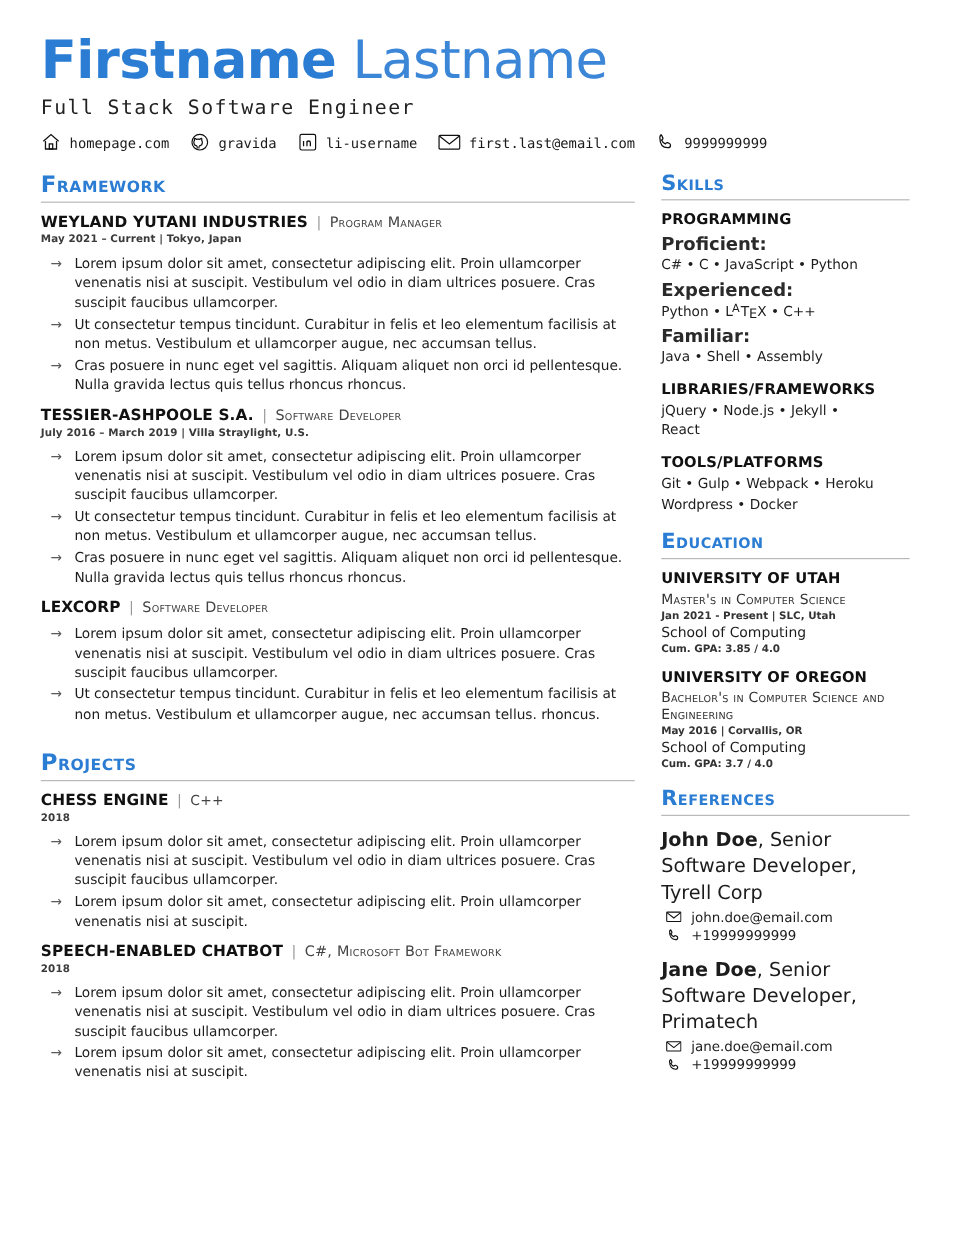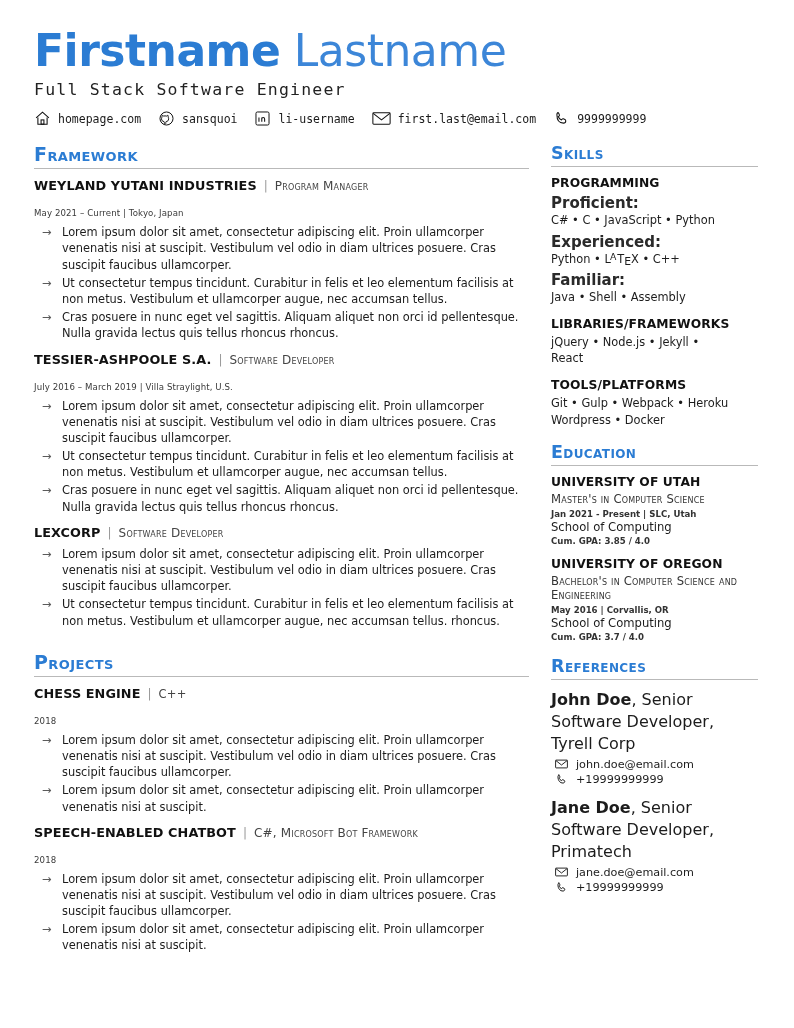--- a/index.html
+++ b/index.html
@@ -98,23 +98,23 @@
   }
   .entry-sep { color: #999; font-size: 12px; }
   .entry-role {
     font-size: 12px;
     font-variant: small-caps;
     color: #444;
     letter-spacing: 0.2px;
   }
   .entry-meta {
     font-size: 8.6px;
-    font-weight: normal;
+    font-weight: bold;
     color: #3a3a3a;
-    margin-top: 15px;
+    margin-top: 2px;
     letter-spacing: 0.1px;
   }
   ul.bullets {
     list-style: none;
     margin: 6px 0 0 0;
     padding: 0;
   }
   ul.bullets li {
     position: relative;
     padding-left: 28px;
@@ -218,21 +218,21 @@
         <span>homepage.com</span>
       </div>
 
       <div class="contact-item">
         <span class="ic">
           <svg width="17" height="17" viewBox="0 0 24 24" fill="none" stroke="#111" stroke-width="1.4">
             <circle cx="12" cy="12" r="9.2"></circle>
             <path d="M9 19.5c0-2 .2-2.6-.6-3.2-2 -.3-3.4-1.2-3.4-4 0-1 .3-1.8.8-2.4-.2-.6-.3-1.6.1-2.4 0 0 .9 0 2.1 1.1a7 7 0 0 1 4 0C13.2 7.5 14.1 7.5 14.1 7.5c.4.8.3 1.8.1 2.4.5.6.8 1.4.8 2.4 0 2.8-1.4 3.7-3.4 4-.8.6-.6 1.2-.6 3.2"></path>
           </svg>
         </span>
-        <span>sansquoi</span>
+        <span>gravida</span>
       </div>
 
       <div class="contact-item">
         <span class="ic">
           <svg width="17" height="17" viewBox="0 0 24 24" fill="none" stroke="#111" stroke-width="1.4">
             <rect x="2.8" y="2.8" width="18.4" height="18.4" rx="2"></rect>
             <path d="M7 10.5v6.2M7 7.6v.1M11 16.7v-6.2M11 12.6c0-1.1.9-2 2-2s2 .9 2 2v4.1" stroke-width="1.5"></path>
           </svg>
         </span>
         <span>li-username</span>

